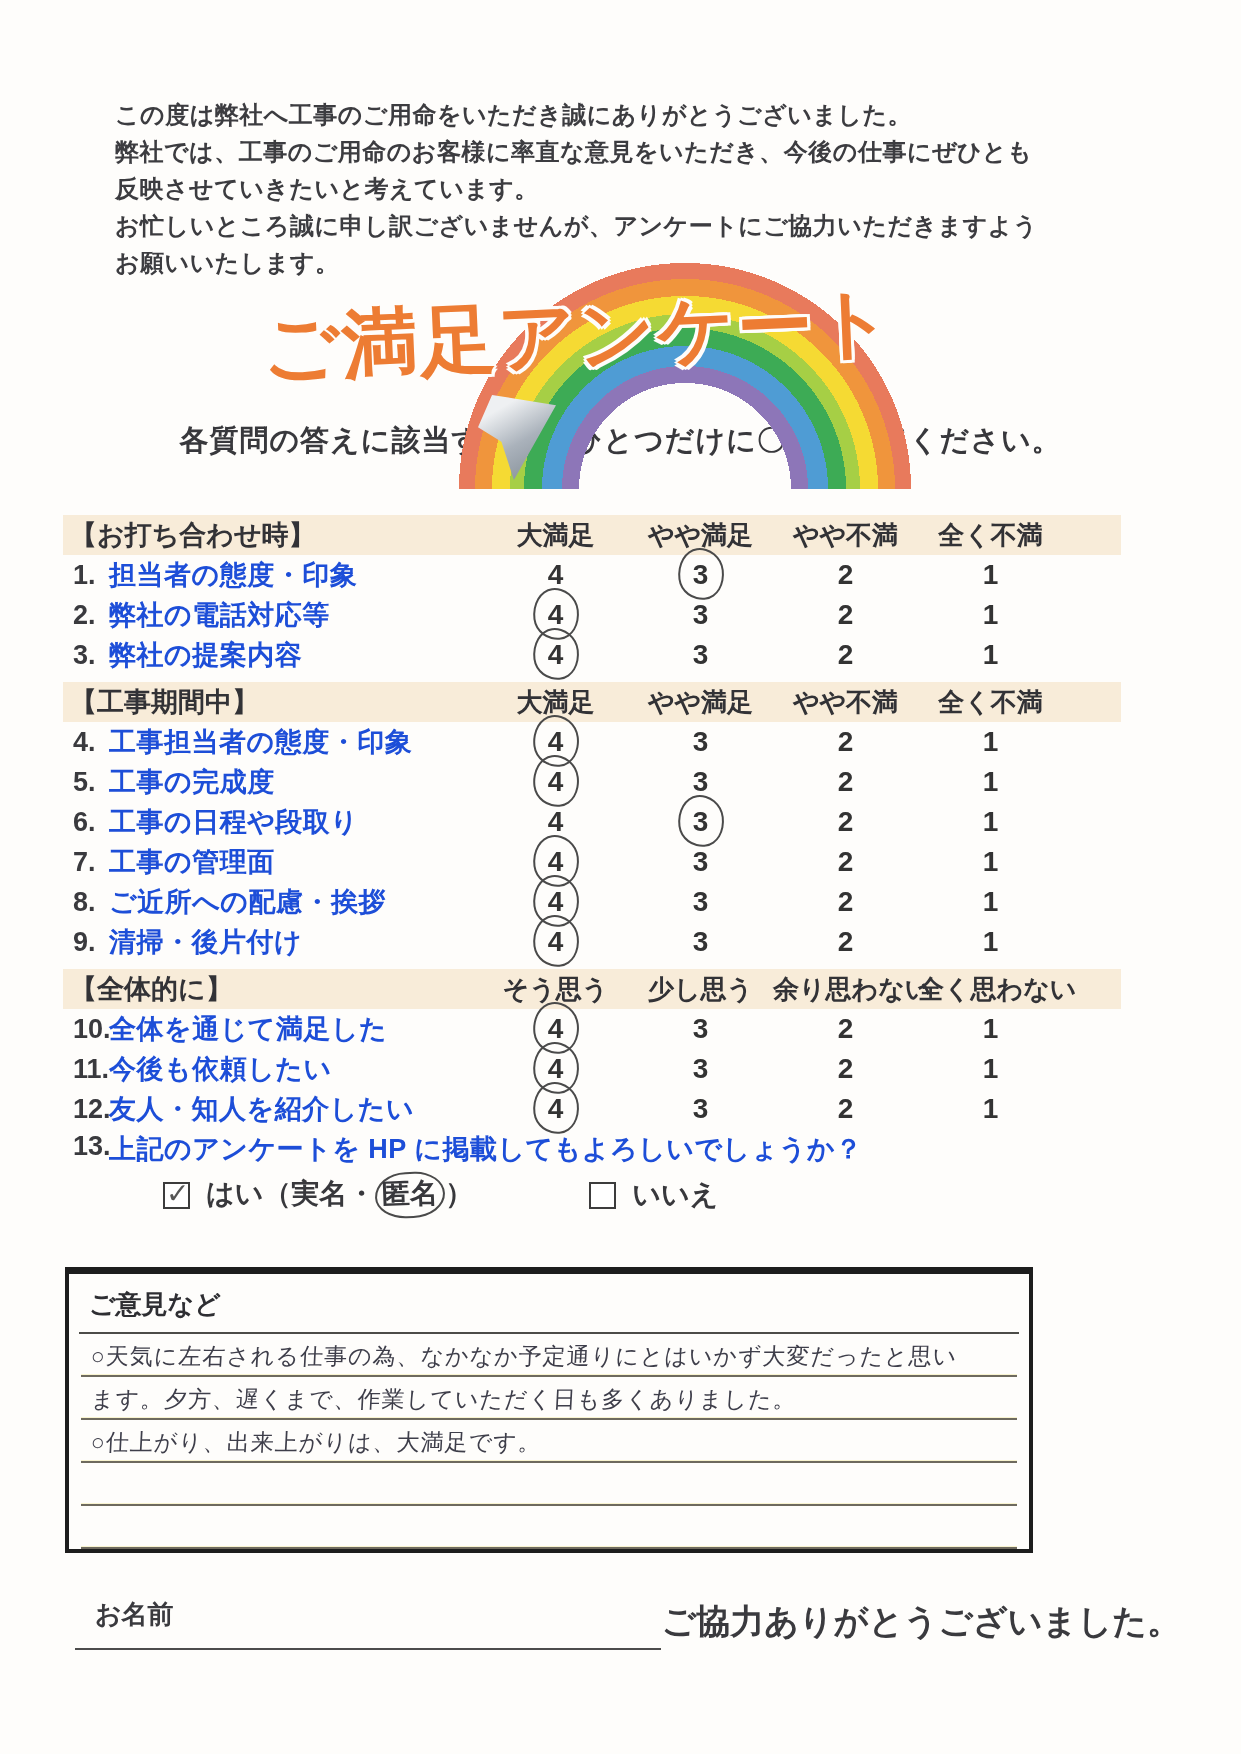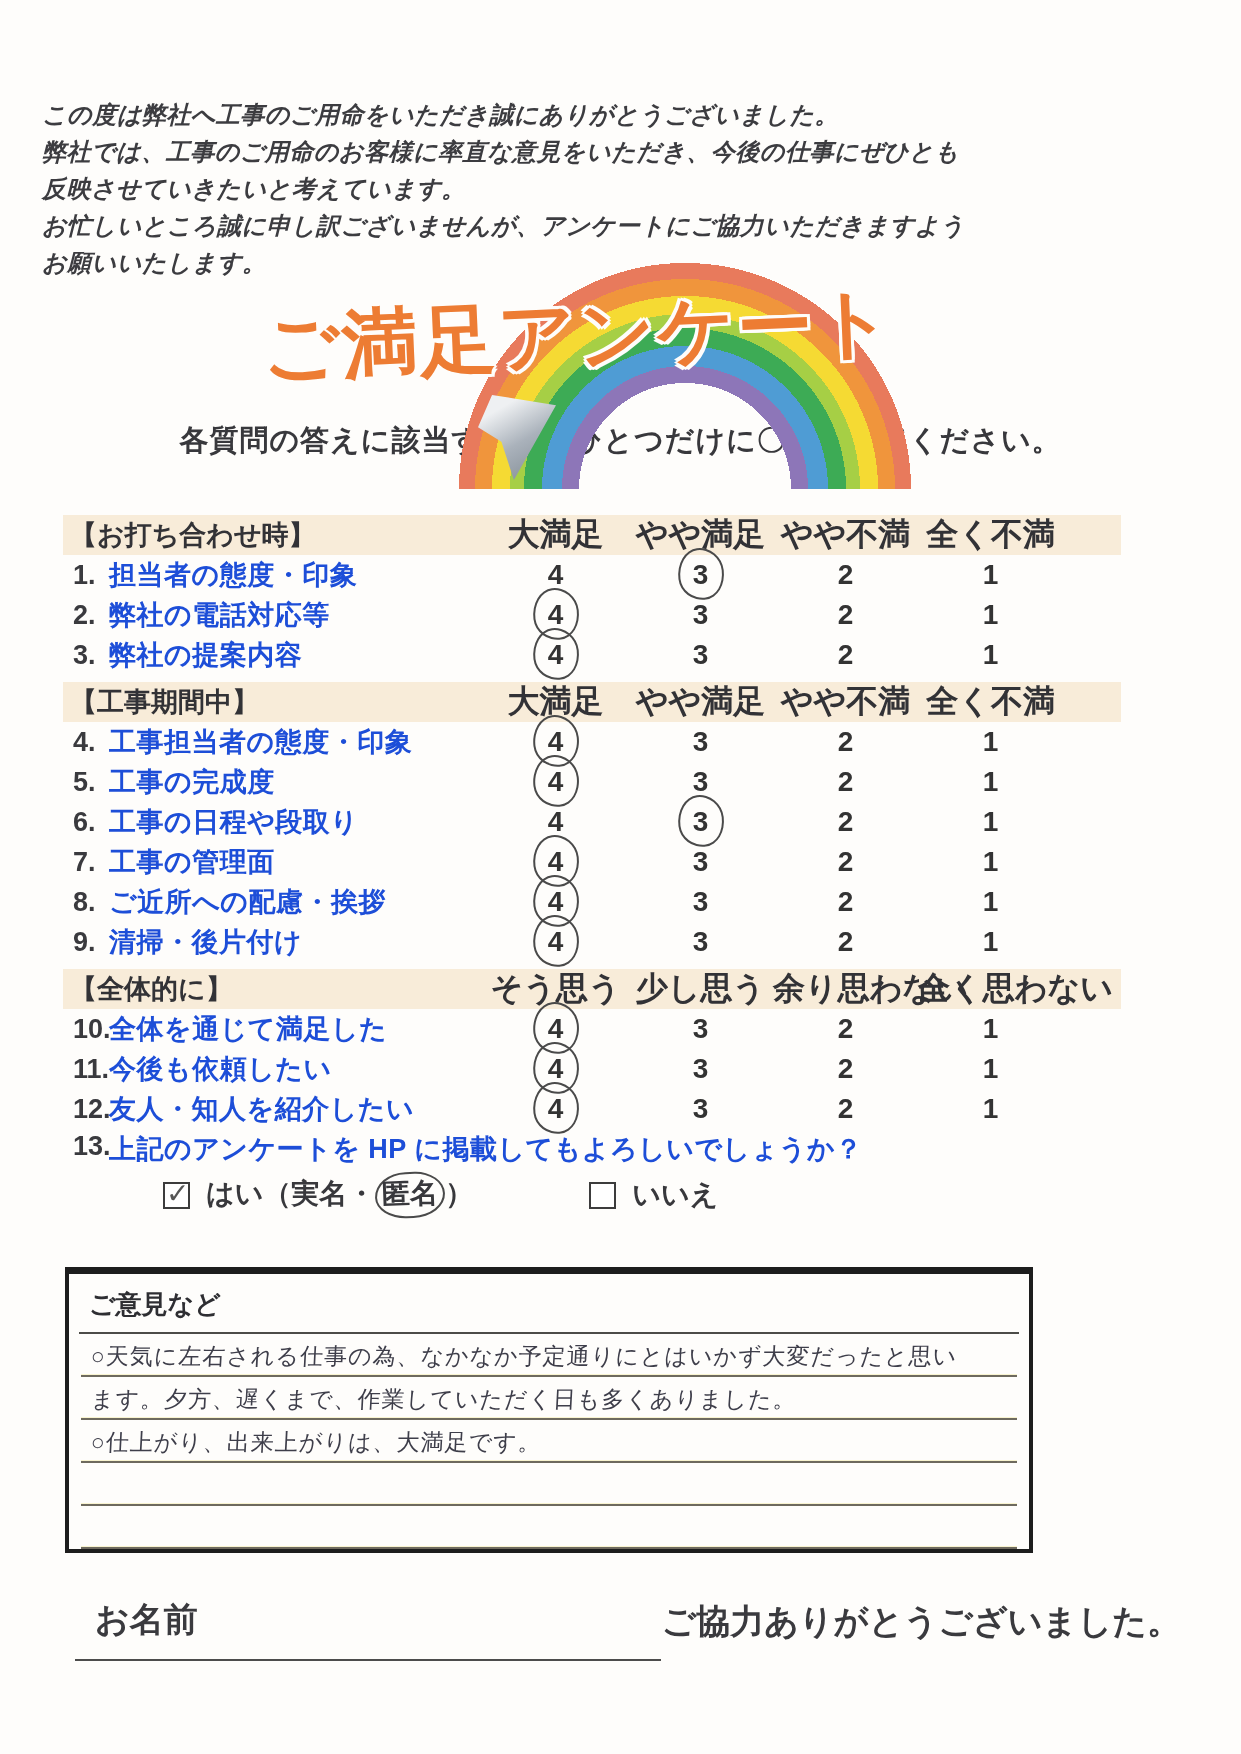--- a/index.html
+++ b/index.html
@@ -4,21 +4,21 @@
 <style>
   * { margin:0; padding:0; box-sizing:border-box; }
   html,body { background:#e8e8e8; }
   body { font-family:"Liberation Sans","DejaVu Sans",sans-serif; }
   .page {
     position:relative; width:1241px; height:1754px; margin:0 auto;
     background:#fefdfb; color:#35353a; overflow:hidden;
   }
 
   
-  .intro { padding:96px 60px 0 42px;font-style:italic; }
+  .intro { padding:96px 60px 0 115px; }
   .intro div { font-size:24px; line-height:37px; white-space:nowrap; font-weight:bold; color:#3c3c40; letter-spacing:0.5px; }
 
   
   .logo-area { position:relative; height:160px; margin-top:-24px; }
   .rainbow {
     position:absolute; left:445px; top:0; width:480px; height:232px; z-index:1;
     background:radial-gradient(circle at 50% 100%,
       rgba(255,255,255,0) 0 106px,
       #8d76b8 106px 123px,
       #4f9cd4 123px 143px,
@@ -41,21 +41,21 @@
     text-shadow:3px 3px 0 #fefdfb,-3px -3px 0 #fefdfb,3px -3px 0 #fefdfb,-3px 3px 0 #fefdfb,0 3px 0 #fefdfb,0 -3px 0 #fefdfb,3px 0 0 #fefdfb,-3px 0 0 #fefdfb;
   }
 
   
   .instruction { margin-top:4px; text-align:center; font-size:29px; font-weight:bold; color:#38383c; letter-spacing:1px; }
 
   
   .survey { width:1058px; margin:54px 0 12px 63px; }
   .shead { display:flex; align-items:center; height:40px; background:#f8ecd9; margin-top:7px; }
   .stitle { width:420px; padding-left:7px; font-size:27px; font-weight:bold; white-space:nowrap; color:#323236; }
-  .chead { width:145px; text-align:center; font-size:32px; font-weight:bold; white-space:nowrap; color:#323236; }
+  .chead { width:145px; text-align:center; font-size:26px; font-weight:bold; white-space:nowrap; color:#323236; }
   .trow { display:flex; align-items:center; height:40px; }
   .q { width:420px; display:flex; align-items:center; }
   .qno { width:46px; padding-left:10px; font-size:27px; font-weight:bold; color:#3a3a3e; }
   .qlabel { font-size:27px; font-weight:bold; white-space:nowrap; color:#1d4ed8; letter-spacing:0.5px; }
   .cell { position:relative; width:145px; text-align:center; font-size:28px; font-weight:bold; color:#333; }
   .cell.circled::after {
     content:''; position:absolute; left:50%; top:50%; width:42px; height:48px;
     transform:translate(-50%,-52%) rotate(-7deg);
     border:2.5px solid #4a4a4a; border-radius:48% 52% 46% 54% / 55% 48% 52% 45%;
   }
@@ -72,21 +72,21 @@
   
   .comments { width:968px; margin:50px 0 0 65px; border:4px solid #1d1d1d; border-top-width:7px; background:#fefdfb; }
   .cheader { margin:0 10px; padding:13px 10px 10px; font-size:26px; font-weight:bold; color:#2e2e32; border-bottom:2.5px solid #4c4c48; }
   .cline { height:43px; margin:0 12px; border-bottom:2px solid #6e6a5e; display:flex; align-items:flex-end; padding:0 4px 3px 10px; box-shadow:0 -1px 0 rgba(240,225,130,0.35) inset; }
   .cline.last { border-bottom:2px solid #6e6a5e; }
   .ctext { font-size:23px; color:#3e3e4a; white-space:nowrap; transform:skewX(-3deg); letter-spacing:1px; }
 
   
   .footer { display:flex; justify-content:space-between; margin:44px 60px 0 75px; align-items:flex-start; }
   .name-field { width:648px; padding:0 0 16px 20px; border-bottom:2.5px solid #4c4c4c; }
-  .name-label { font-size:34px; font-weight:bold; color:#3a3a3e;font-family:Liberation Serif, serif; }
+  .name-label { font-size:26px; font-weight:bold; color:#3a3a3e;font-family:Liberation Serif, serif; }
   .thanks { font-size:34px; font-weight:bold; color:#3a3a3e; white-space:nowrap; padding-top:2px; }
 </style>
 </head>
 <body>
 
 <div class="page">
 
   <div class="intro">
     <div>この度は弊社へ工事のご用命をいただき誠にありがとうございました。</div>
     <div>弊社では、工事のご用命のお客様に率直な意見をいただき、今後の仕事にぜひとも</div>

